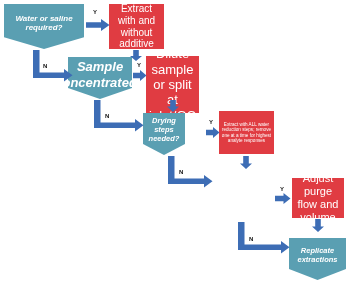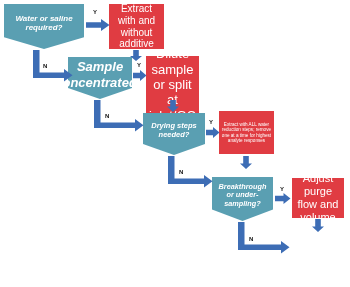--- a/index.html
+++ b/index.html
@@ -68,36 +68,36 @@
   </div>
 
   <div class="node decision" style="left:68px;top:57px;width:64px;height:42px;font-size:13px;">
     <span class="txt">Sample concentrated?</span>
   </div>
 
   <div class="node action" style="left:146px;top:56px;width:53px;height:57px;font-size:13px;">
     <span class="txt">Dilute sample or split at inlet/GC</span>
   </div>
 
-  <div class="node decision" style="left:143px;top:113px;width:62px;height:42px;font-size:7.5px;">
+  <div class="node decision" style="left:143px;top:113px;width:42px;height:42px;font-size:7.5px;">
     <span class="txt">Drying steps needed?</span>
   </div>
 
   <div class="node action" style="left:219px;top:111px;width:55px;height:43px;font-size:4.6px;">
     <span class="txt">Extract with ALL water reduction steps; remove one at a time for highest analyte responses</span>
   </div>
 
-  <div class="node decision" style="left:212px;top:177px;width:61px;height:44px;font-size:7.3px;">
-    <span class="txt">Breakthrough or under-sampling?</span>
-  </div>
 
   <div class="node action" style="left:292px;top:178px;width:52px;height:40px;font-size:11px;">
     <span class="txt">Adjust purge flow and volume</span>
   </div>
 
+  <div class="node decision" style="left:289px;top:238px;width:57px;height:42px;font-size:7.5px;">
+    <span class="txt">Replicate extractions</span>
+  </div>
 
   <div class="arrow" style="left:86px;top:19px;width:24px;height:12px;">
     <svg width="24" height="12" viewBox="0 0 24 12" aria-hidden="true">
       <path d="M0 3.2 H15 V0 L23.5 6 L15 12 V8.8 H0 Z" fill="#3d6db5"></path>
     </svg>
   </div>
 
   <div class="arrow" style="left:33px;top:50px;width:40px;height:32px;">
     <svg width="40" height="32" viewBox="0 0 40 32" aria-hidden="true">
       <path d="M0 0 H6.5 V22.4 H31 V19 L39.5 25.2 L31 31.4 V28 H0 Z" fill="#3d6db5"></path>

